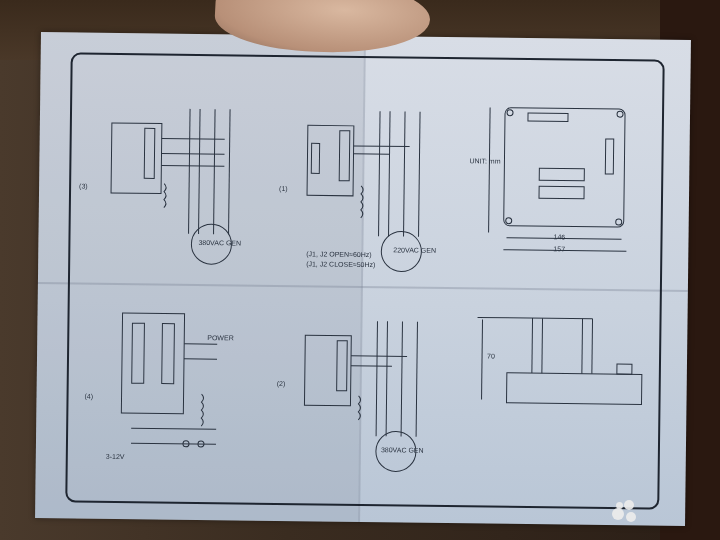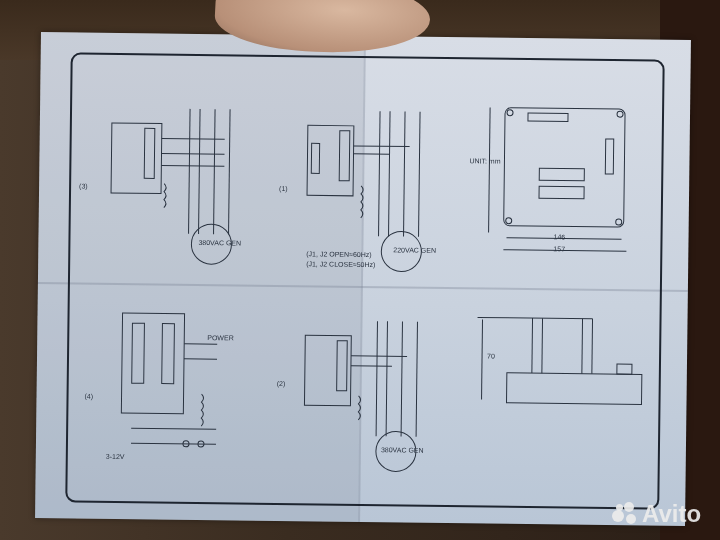--- a/index.html
+++ b/index.html
@@ -140,14 +140,13 @@
 
 <div class="hand"></div>
 
 <div class="wm">
   <div class="dots">
     <span style="left:12px;top:0;width:10px;height:10px;"></span>
     <span style="left:0;top:8px;width:12px;height:12px;"></span>
     <span style="left:14px;top:12px;width:10px;height:10px;"></span>
     <span style="left:4px;top:2px;width:7px;height:7px;"></span>
   </div>
-  <span>Avito</span>
 </div>
 
 </body></html>

